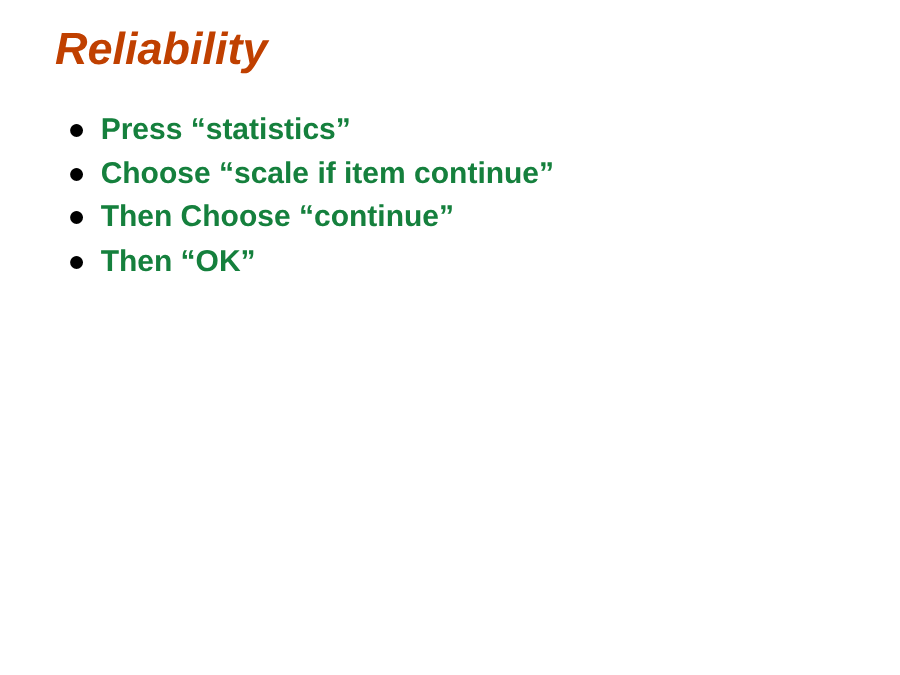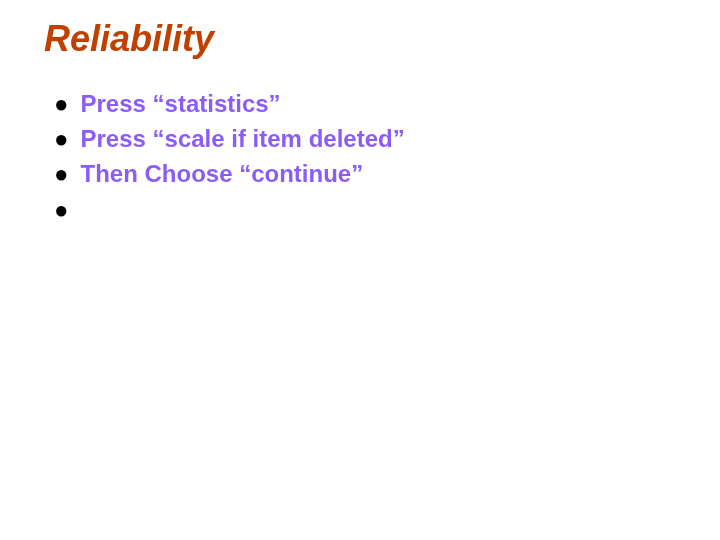--- a/index.html
+++ b/index.html
@@ -36,39 +36,40 @@
     .bullet-dot {
       font-size: 24px;
       color: #000000;
       line-height: 1.3;
       margin-right: 12px;
       font-weight: bold;
     }
     .bullet-text {
       font-size: 24px;
       font-weight: bold;
-      color: #8b5cf6;
+      color: #15803d;
       line-height: 1.3;
     }
   </style>
 </head>
 <body>
 
 <div class="slide">
   <h1 class="title">Reliability</h1>
   <ul class="bullet-list">
     <li class="bullet-item">
       <span class="bullet-dot">●</span>
       <span class="bullet-text">Press “statistics”</span>
     </li>
     <li class="bullet-item">
       <span class="bullet-dot">●</span>
-      <span class="bullet-text">Press “scale if item deleted”</span>
+      <span class="bullet-text">Choose “scale if item continue”</span>
     </li>
     <li class="bullet-item">
       <span class="bullet-dot">●</span>
       <span class="bullet-text">Then Choose “continue”</span>
     </li>
     <li class="bullet-item">
       <span class="bullet-dot">●</span>
+      <span class="bullet-text">Then “OK”</span>
     </li>
   </ul>
 </div>
 
 </body></html>

